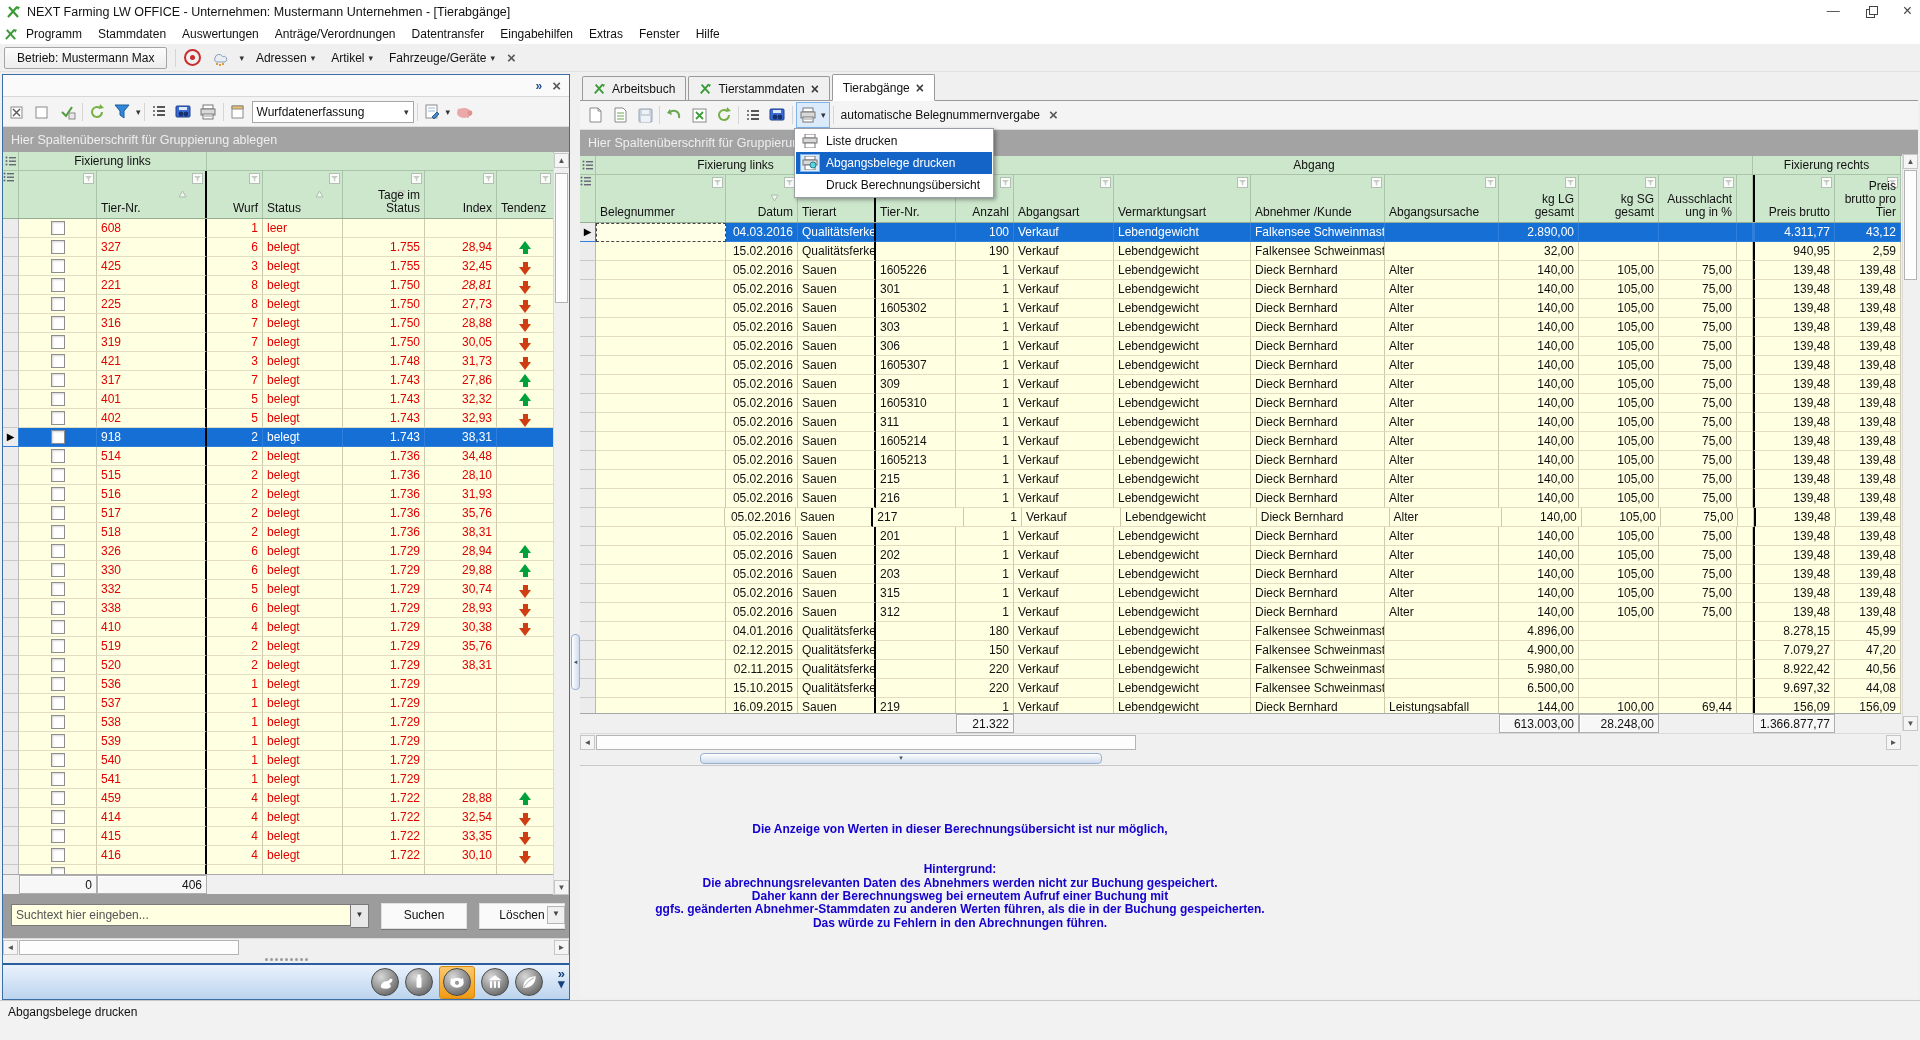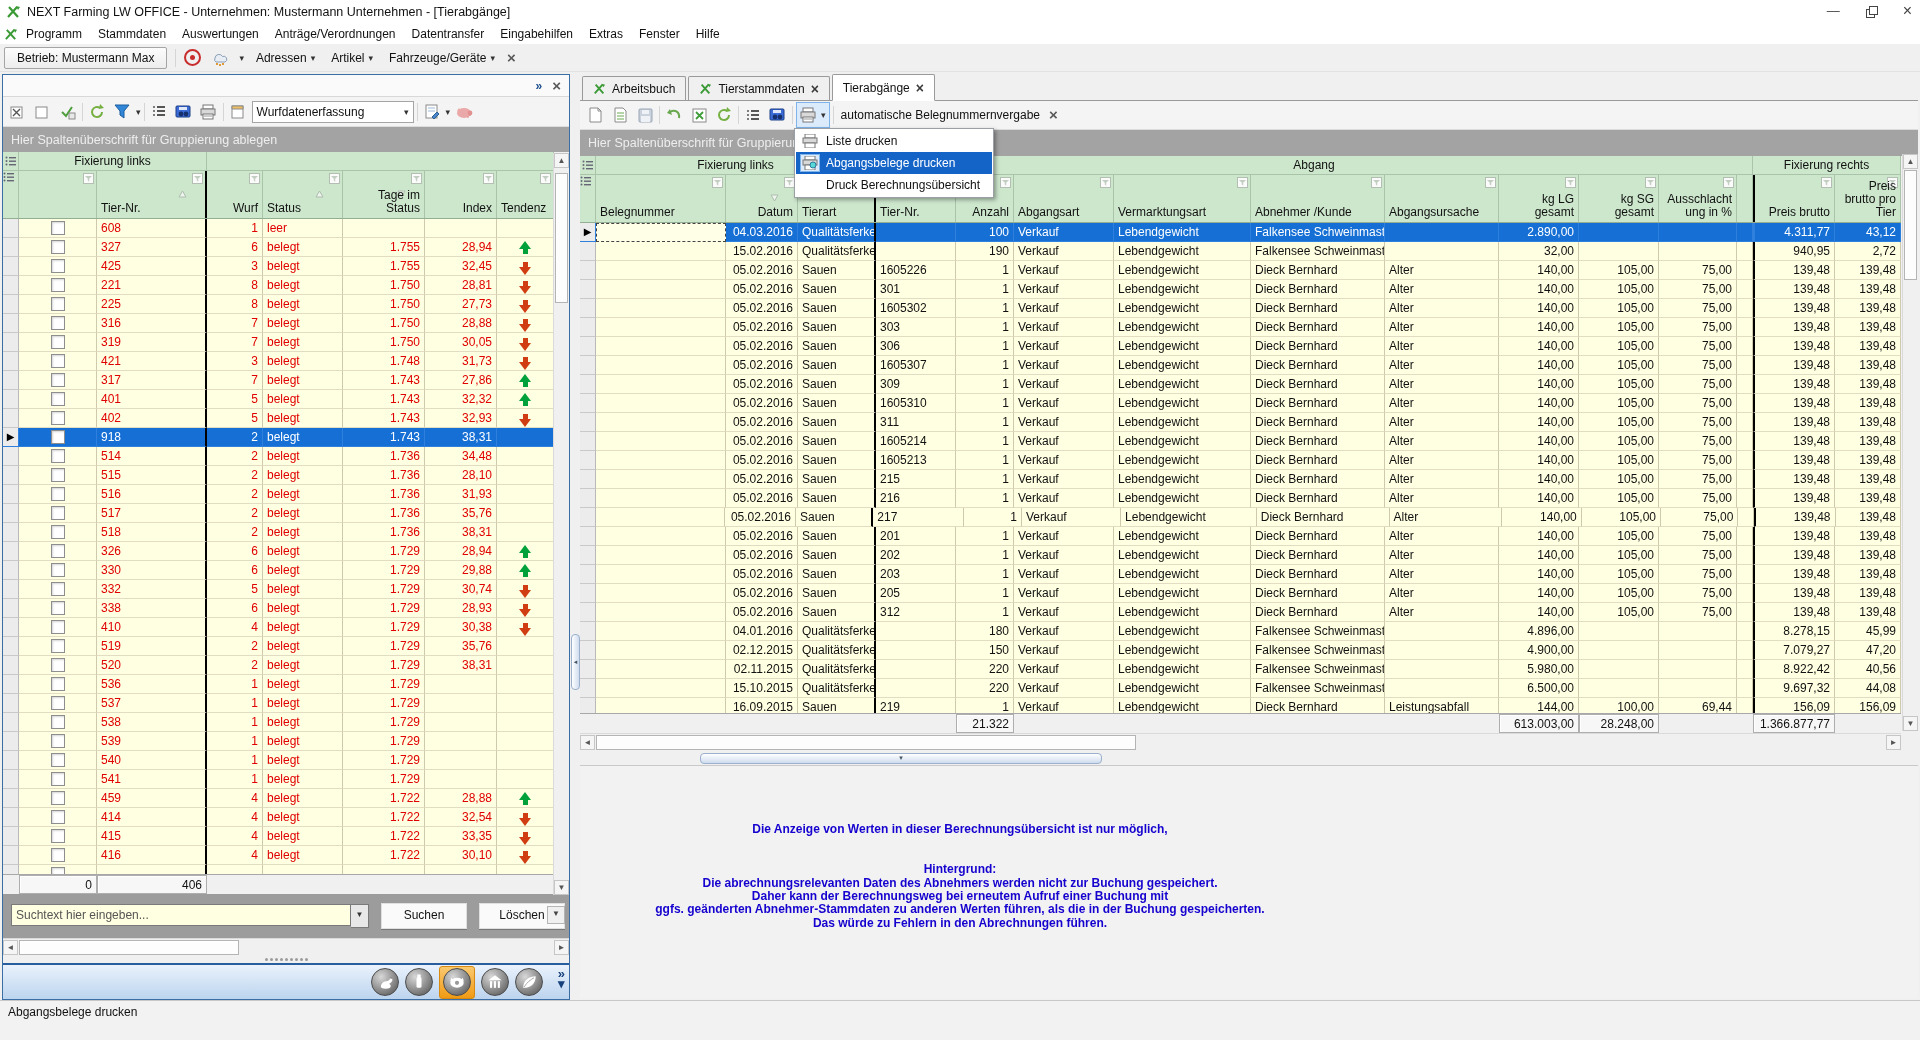--- a/index.html
+++ b/index.html
@@ -415,21 +415,21 @@
           </div>
           <div class="row">
             <div class="cell ind" style="width: 16px;"></div>
             <div class="cell cc" style="width: 78px;">
               <div class="cb"></div>
             </div>
             <div class="cell fxr red" style="width: 110px;">221</div>
             <div class="cell ar red" style="width: 56px;">8</div>
             <div class="cell red" style="width: 80px;">belegt</div>
             <div class="cell ar red" style="width: 82px;">1.750</div>
-            <div class="cell ar red" style="width: 72px;">28,81</div>
+            <div class="cell ar red" style="width: 72px; font-style: italic;">28,81</div>
             <div class="cell" style="width: 57px;">
               <div class="arr down">
                 <i class="h"></i>
                 <i class="s"></i>
               </div>
             </div>
           </div>
           <div class="row">
             <div class="cell ind" style="width: 16px;"></div>
             <div class="cell cc" style="width: 78px;">
@@ -1224,21 +1224,21 @@
             <div class="cell ar" style="width: 58px;">190</div>
             <div class="cell" style="width: 100px;">Verkauf</div>
             <div class="cell" style="width: 137px;">Lebendgewicht</div>
             <div class="cell" style="width: 134px;">Falkensee Schweinmast GmbH</div>
             <div class="cell" style="width: 114px;"></div>
             <div class="cell ar" style="width: 80px;">32,00</div>
             <div class="cell ar" style="width: 80px;"></div>
             <div class="cell ar" style="width: 78px;"></div>
             <div class="cell" style="width: 16px;"></div>
             <div class="cell fxl ar" style="width: 82px;">940,95</div>
-            <div class="cell ar" style="width: 66px;">2,72</div>
+            <div class="cell ar" style="width: 66px;">2,59</div>
           </div>
           <div class="row">
             <div class="cell ind" style="width: 16px;"></div>
             <div class="cell" style="width: 130px;"></div>
             <div class="cell ar" style="width: 72px;">05.02.2016</div>
             <div class="cell fxr" style="width: 78px;">Sauen</div>
             <div class="cell" style="width: 80px;">1605226</div>
             <div class="cell ar" style="width: 58px;">1</div>
             <div class="cell" style="width: 100px;">Verkauf</div>
             <div class="cell" style="width: 137px;">Lebendgewicht</div>
@@ -1537,21 +1537,21 @@
             <div class="cell ar" style="width: 78px;">75,00</div>
             <div class="cell" style="width: 16px;"></div>
             <div class="cell fxl ar" style="width: 82px;">139,48</div>
             <div class="cell ar" style="width: 66px;">139,48</div>
           </div>
           <div class="row">
             <div class="cell ind" style="width: 16px;"></div>
             <div class="cell" style="width: 130px;"></div>
             <div class="cell ar" style="width: 72px;">05.02.2016</div>
             <div class="cell fxr" style="width: 78px;">Sauen</div>
-            <div class="cell" style="width: 80px;">205</div>
+            <div class="cell" style="width: 80px;">315</div>
             <div class="cell ar" style="width: 58px;">1</div>
             <div class="cell" style="width: 100px;">Verkauf</div>
             <div class="cell" style="width: 137px;">Lebendgewicht</div>
             <div class="cell" style="width: 134px;">Dieck Bernhard</div>
             <div class="cell" style="width: 114px;">Alter</div>
             <div class="cell ar" style="width: 80px;">140,00</div>
             <div class="cell ar" style="width: 80px;">105,00</div>
             <div class="cell ar" style="width: 78px;">75,00</div>
             <div class="cell" style="width: 16px;"></div>
             <div class="cell fxl ar" style="width: 82px;">139,48</div>

